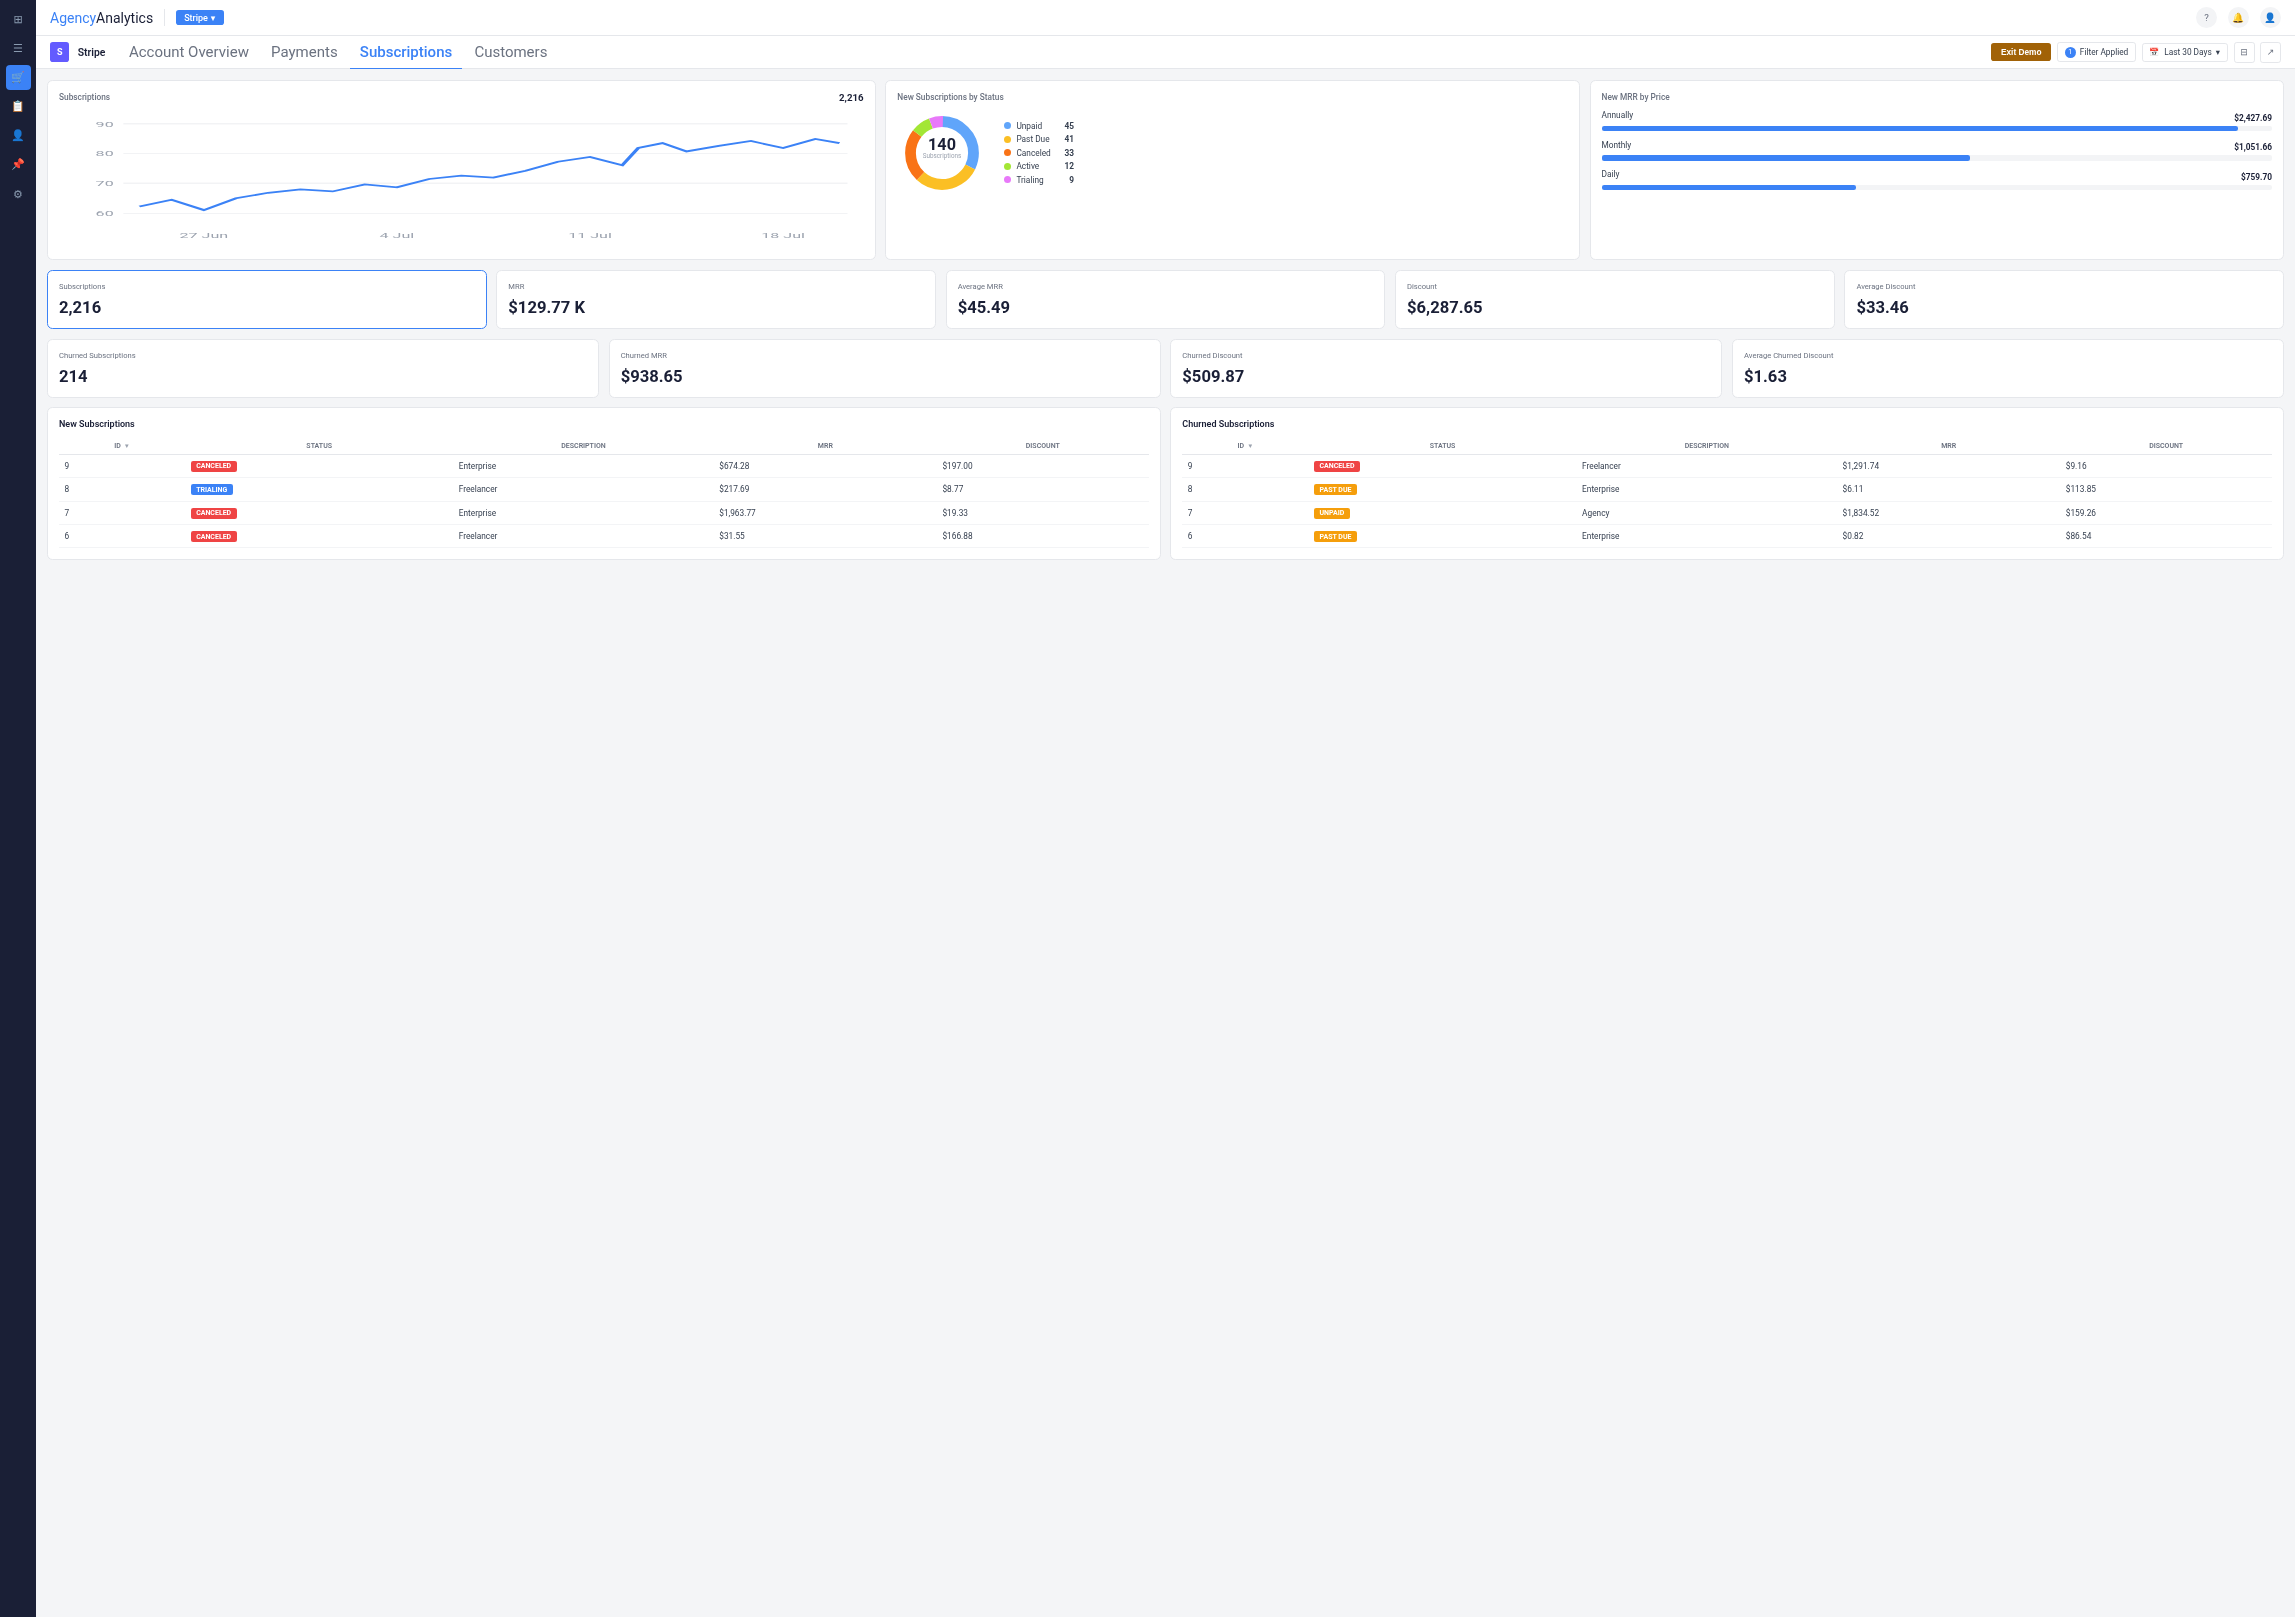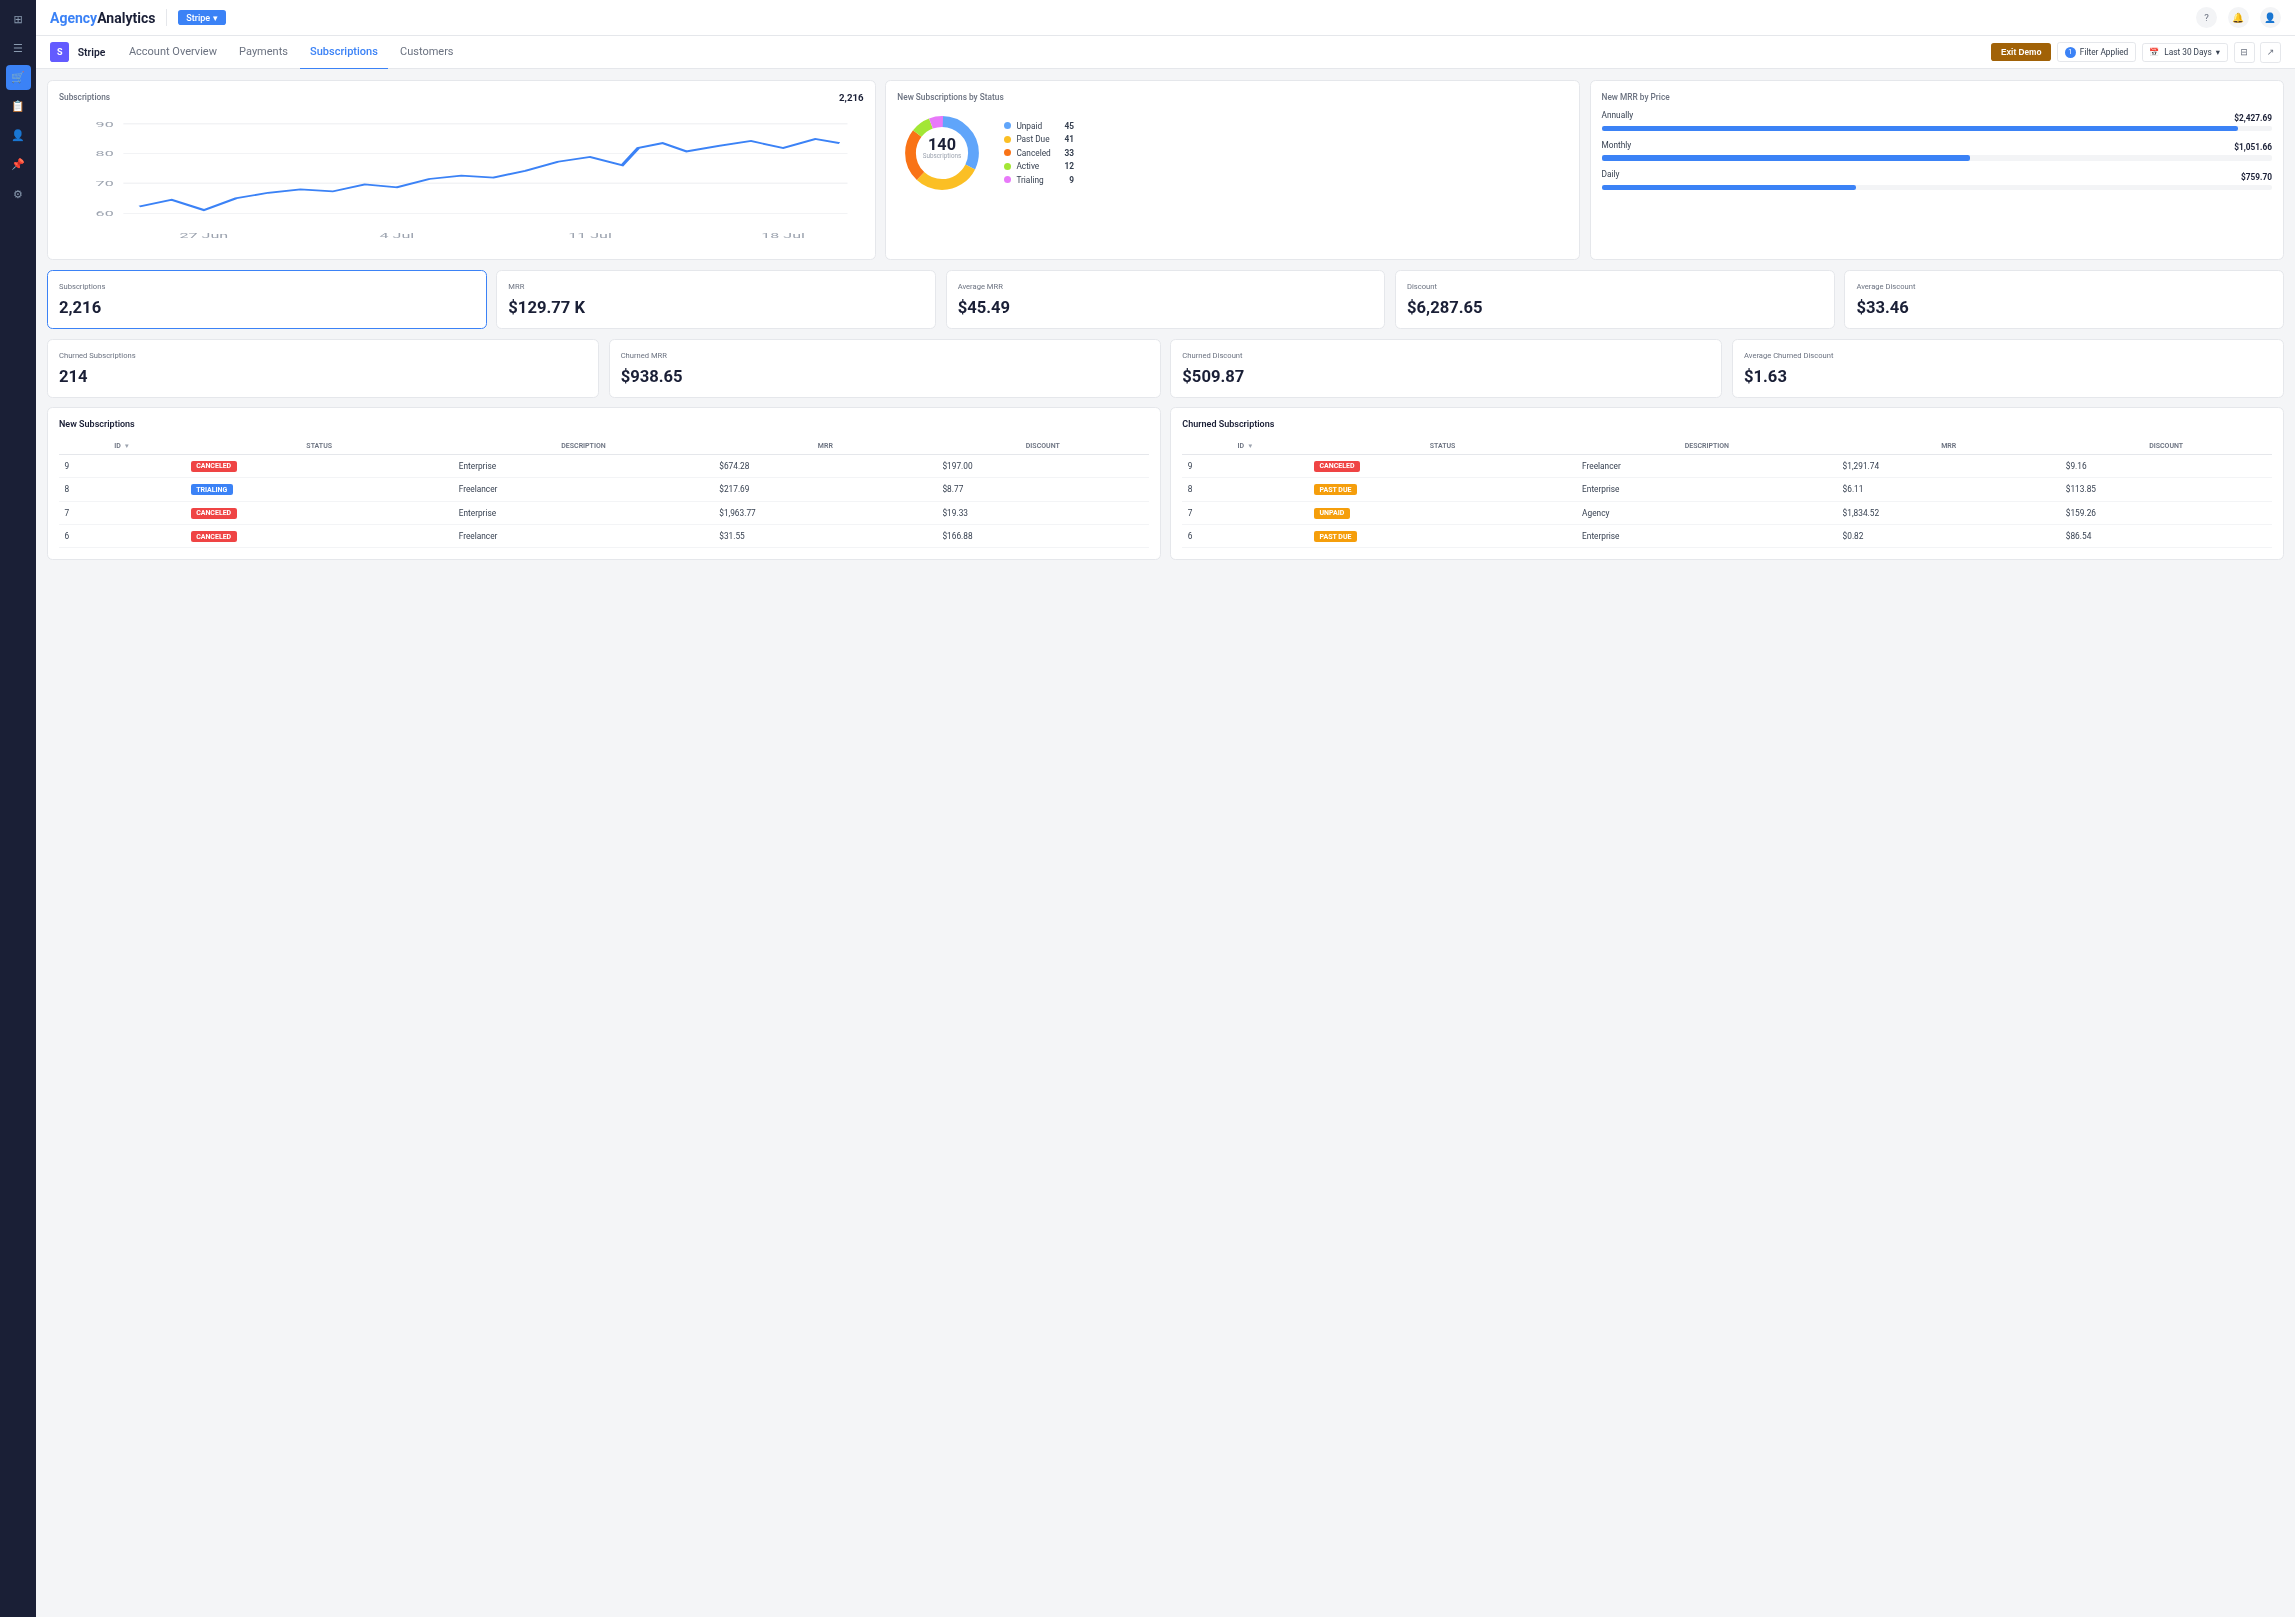--- a/index.html
+++ b/index.html
@@ -46,21 +46,21 @@
       border-bottom: 0.7px solid #e5e7eb;
       padding: 0 14px;
       height: 36px;
       display: flex;
       align-items: center;
       gap: 11px;
       flex-shrink: 0;
     }
     .brand-logo {
       font-size: 14px;
-      font-weight: 700;
+      font-weight: 400;
       color: #1a1f36;
     }
     .brand-logo span { color: #3b82f6; }
     .nav-divider { width: 0.7px; height: 16.6px; background: #e5e7eb; }
     .platform-badge {
       background: #3b82f6;
       color: white;
       padding: 2.8px 8.3px;
       border-radius: 2.8px;
       font-size: 9px;
@@ -117,21 +117,21 @@
       font-size: 10.4px;
       font-weight: 600;
       color: #1a1f36;
       margin-right: 11px;
     }
     .sub-nav-tab {
       padding: 0 9.7px;
       height: 33px;
       display: flex;
       align-items: center;
-      font-size: 11px;
+      font-size: 15px;
       color: #6b7280;
       cursor: pointer;
       border-bottom: 1.4px solid transparent;
     }
     .sub-nav-tab.active {
       color: #3b82f6;
       border-bottom-color: #3b82f6;
       font-weight: 500;
     }
     .sub-nav-right {

